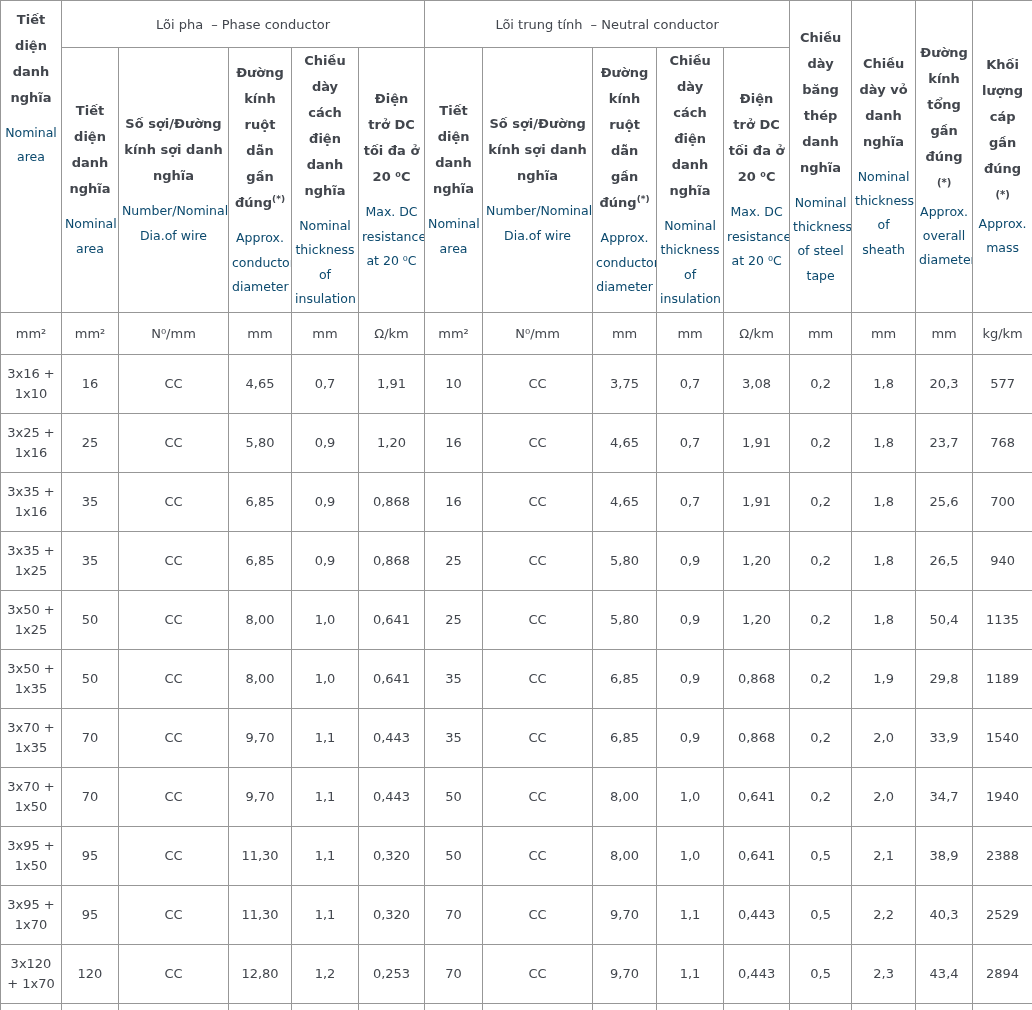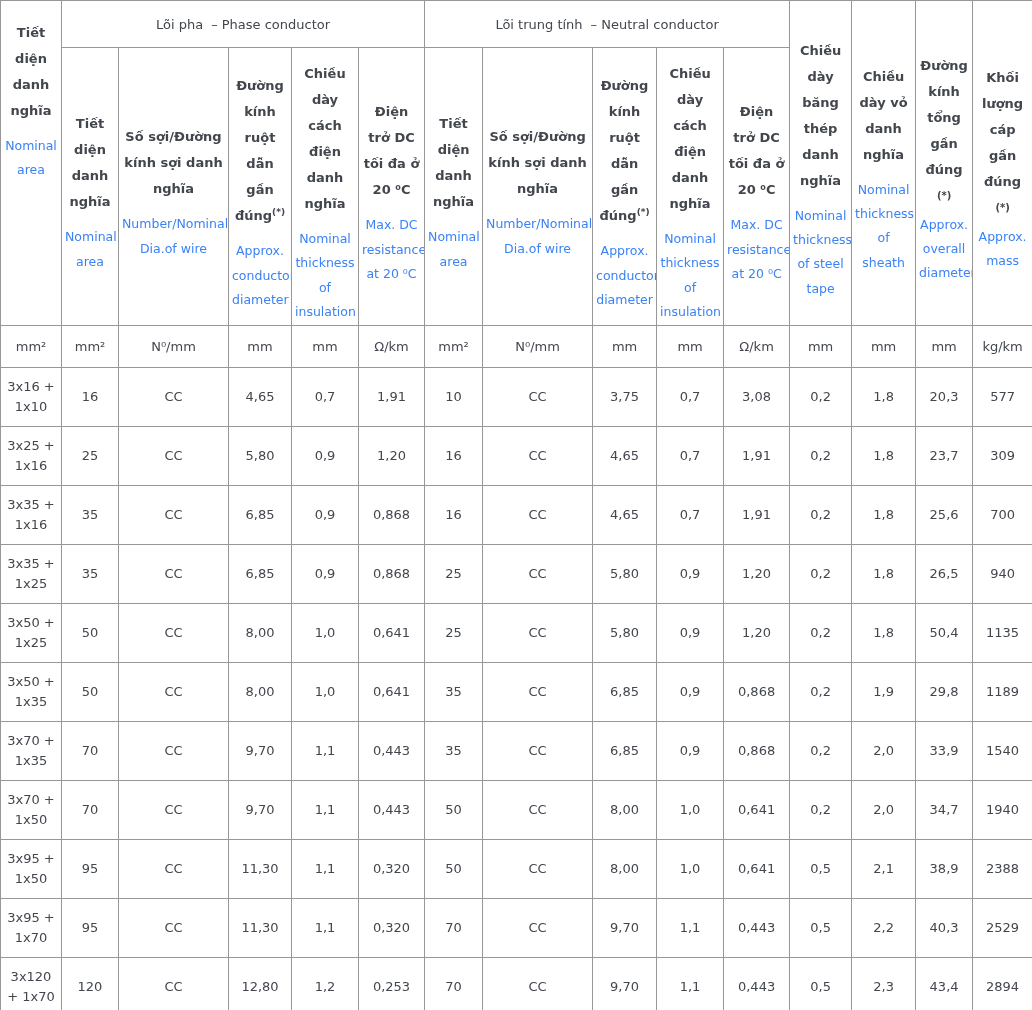--- a/index.html
+++ b/index.html
@@ -25,22 +25,22 @@
     text-align: center;
     vertical-align: middle;
     overflow: hidden;
   }
   .group-row th.group { height: 47px; }
   .gbold { font-weight: 400; }
   .grest { margin-left: 8px; }
   .detail-row th { height: 257px; }
   th.tall { vertical-align: middle; }
   th.corner { vertical-align: top; padding-top: 6px; }
-  .vi { font-weight: 700; font-size: 13px; line-height: 2.0; margin-top: 13px; }
-  .en { font-weight: 400; font-size: 12.5px; line-height: 1.95; margin-top: 10px; color: #3b82f6; }
+  .vi { font-weight: 700; font-size: 13px; line-height: 2.0; }
+  .en { font-weight: 400; font-size: 12.5px; line-height: 1.95; margin-top: 10px; color: #0c4a6e; }
   sup.hsup { font-size: 9px; font-weight: 700; }
   .supline { font-size: 10px; font-weight: 700; line-height: 1.4; margin-top: 6px; }
   .supline:empty, sup.hsup:empty { display: none; }
   tr.units-row td { height: 42px; }
   tbody tr { height: 59px; }
   tbody td { line-height: 1.5; }
   tbody tr.partial { height: 20px; }
 </style>
 </head>
 <body>
@@ -182,21 +182,21 @@
         <td>0,9</td>
         <td>1,20</td>
         <td>16</td>
         <td>CC</td>
         <td>4,65</td>
         <td>0,7</td>
         <td>1,91</td>
         <td>0,2</td>
         <td>1,8</td>
         <td>23,7</td>
-        <td>309</td>
+        <td>768</td>
       </tr>
       <tr>
         <td>3x35 + 1x16</td>
         <td>35</td>
         <td>CC</td>
         <td>6,85</td>
         <td>0,9</td>
         <td>0,868</td>
         <td>16</td>
         <td>CC</td>

